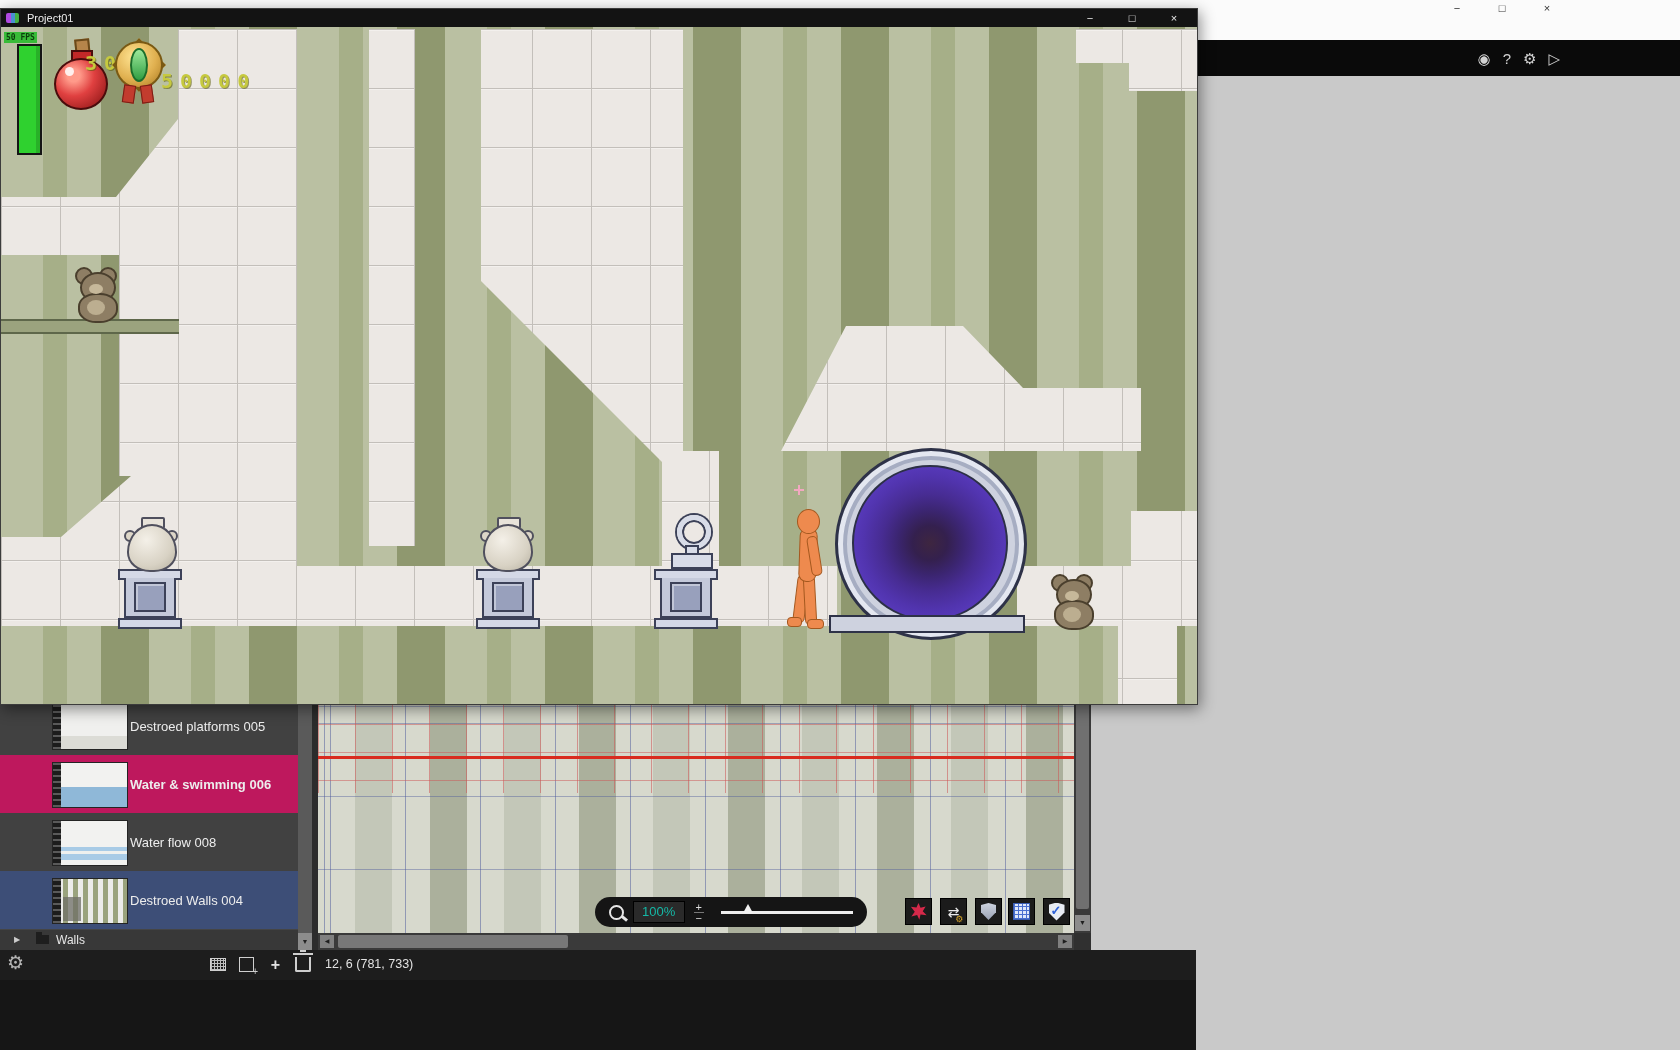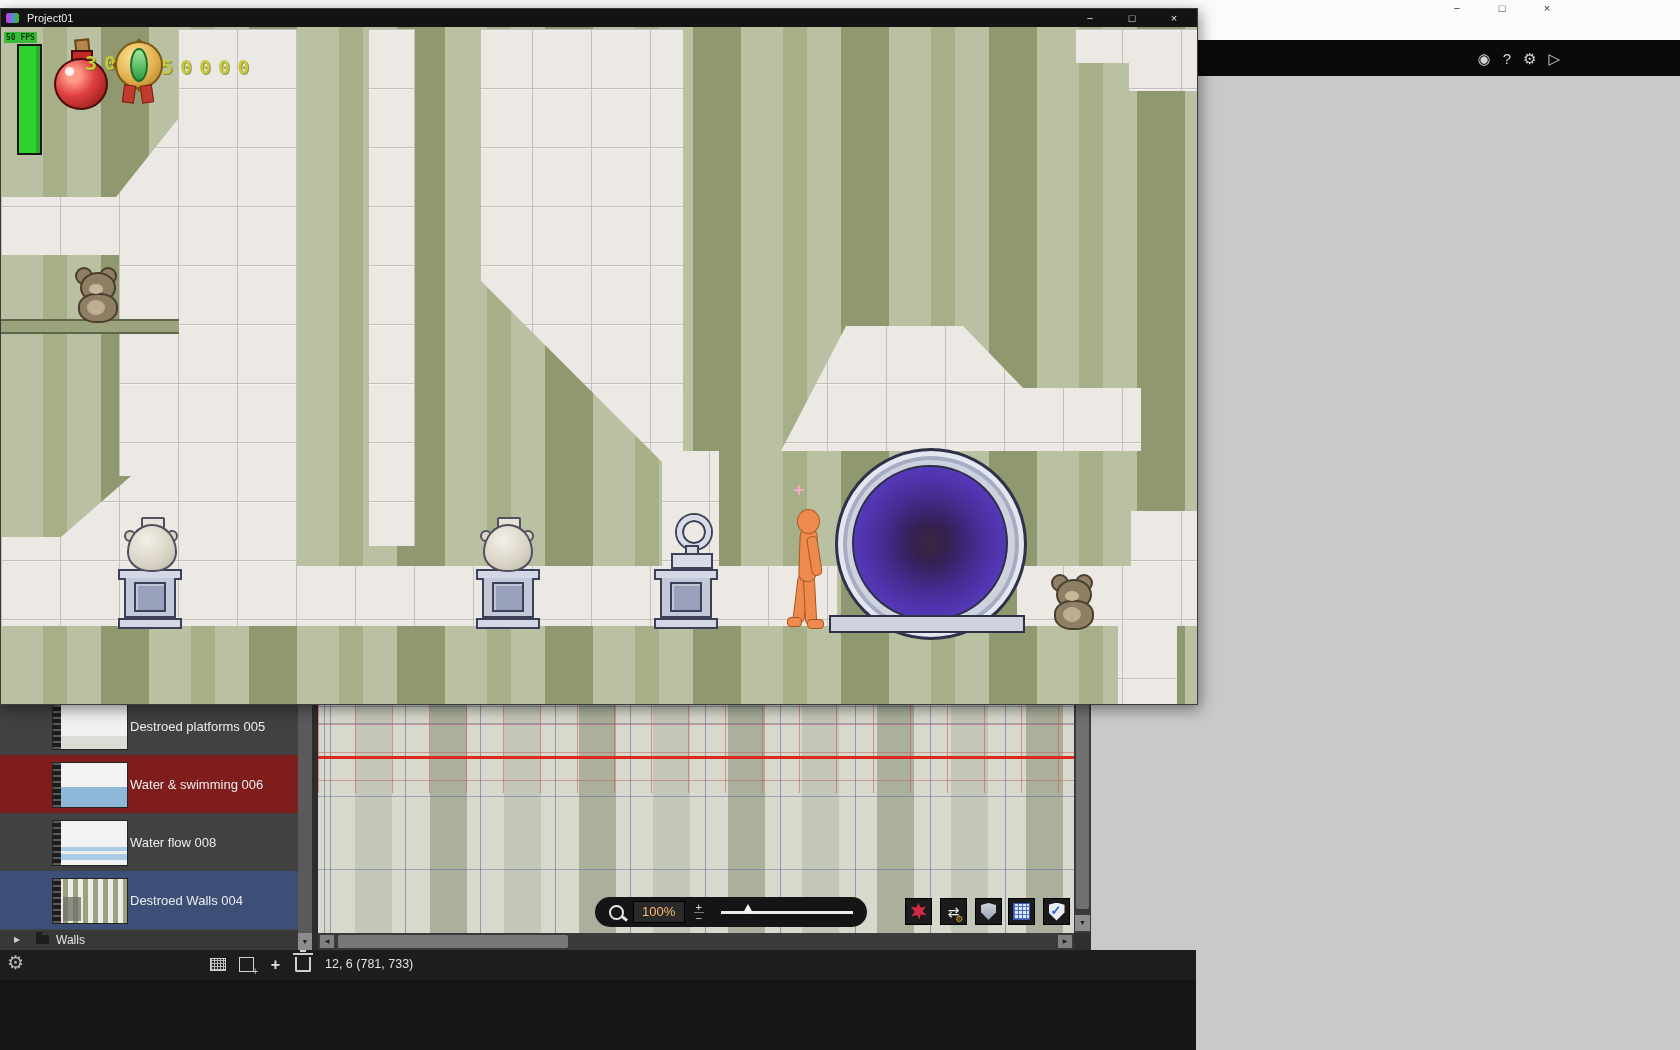--- a/index.html
+++ b/index.html
@@ -10,21 +10,21 @@
   
   .top-strip{left:0;top:0;width:1680px;height:40px;background:#fbfbfb;z-index:0;}
   .outer-ctl{top:1px;width:22px;height:15px;text-align:center;font-size:11px;color:#333;line-height:15px;z-index:2;cursor:default;}
   .dark-toolbar{left:1196px;top:40px;width:484px;height:36px;background:#0a0a0a;z-index:2;
                 display:flex;align-items:center;justify-content:flex-end;gap:12px;padding-right:120px;box-sizing:border-box;}
   .dt-icon{color:#d2d2d2;font-size:15px;line-height:1;}
 
   
   .layers-panel{left:0;top:697px;width:312px;height:253px;background:#454545;z-index:1;}
   .layer-row{position:absolute;left:0;width:298px;height:58px;}
-  .row-a{background:#414141;} .row-b{background:#7f1d1d;}
+  .row-a{background:#414141;} .row-b{background:#be185d;font-weight:bold;}
   .row-sel{background:#3d4e77;}
   .thumb{position:absolute;left:52px;top:7px;width:74px;height:44px;border:1px solid #242424;overflow:hidden;}
   .thumb::before{content:"";position:absolute;left:0;top:0;bottom:0;width:8px;
                  background:#1c1c1c repeating-linear-gradient(180deg,#5a5a5a 0 2px,transparent 2px 6px);}
   .thumb-1{background:linear-gradient(180deg,#f0f0ee 0 70%,#dcdcd6 70% 100%);}
   .thumb-2{background:linear-gradient(180deg,#f2f2f0 0 55%,#8fb8d8 55% 100%);}
   .thumb-3{background:linear-gradient(180deg,#f2f2f0 0 58%,#a8cbe6 58% 68%,#eef0ee 68% 76%,#a8cbe6 76% 88%,#f2f2f0 88% 100%);}
   .thumb-4{background:repeating-linear-gradient(90deg,#9aa37d 0 5px,#ececea 5px 10px);}
   .thumb-4::after{content:"";position:absolute;left:10px;top:18px;width:18px;height:24px;background:#6e6e66;opacity:.75;}
   .layer-label{position:absolute;left:130px;top:50%;transform:translateY(-50%);font-size:13px;color:#ededed;white-space:nowrap;}
@@ -46,21 +46,21 @@
      background-position:12px 26px;}
   .red-grid{position:absolute;left:0;top:0;width:756px;height:96px;
      background-image:repeating-linear-gradient(90deg,rgba(205,85,85,.55) 0 1px,transparent 1px 37px),
                       repeating-linear-gradient(180deg,transparent 0 27px,rgba(205,85,85,.5) 27px 28px);}
   .red-thick{position:absolute;left:0;top:59px;width:756px;height:3px;background:#d92b1f;}
 
   .zoom-bar{left:595px;top:897px;width:272px;height:30px;background:#151515;border-radius:15px;z-index:3;
             display:flex;align-items:center;gap:9px;padding:0 14px;box-sizing:border-box;}
   .mag{width:11px;height:11px;border:2px solid #e6e6e6;border-radius:50%;position:relative;}
   .mag::after{content:"";position:absolute;width:7px;height:2.5px;background:#e6e6e6;right:-6px;bottom:-2px;transform:rotate(40deg);}
-  .zoom-value{min-width:50px;height:20px;background:#2a2a2a;border:1px solid #000;color:#fdba74;font-size:13px;
+  .zoom-value{min-width:50px;height:20px;background:#2a2a2a;border:1px solid #000;color:#14b8a6;font-size:13px;
               text-align:center;line-height:20px;}
   .zoom-steps{display:flex;flex-direction:column;align-items:center;color:#ddd;font-size:11px;line-height:8px;}
   .zoom-steps .div{width:10px;height:1px;background:#777;margin:1px 0;}
   .zoom-slider{position:relative;width:136px;height:3px;background:#ededed;margin-left:8px;}
   .zoom-thumb{position:absolute;left:22px;top:-7px;width:0;height:0;border-left:5px solid transparent;
               border-right:5px solid transparent;border-bottom:9px solid #f2f2f2;}
 
   .tb{top:898px;width:27px;height:27px;background:#1b1b1b;border:1px solid #000;display:flex;align-items:center;
       justify-content:center;z-index:3;box-sizing:border-box;}
   .ic-star{width:17px;height:17px;background:#d5294a;
@@ -396,17 +396,17 @@
           <span class="p-shine"></span>
       </div>
       <div class="hud-count" style="left:84px;top:24px;">30</div>
       <div class="medal">
         <span class="m-spike"></span>
           <span class="m-disc"></span>
           <span class="m-gem"></span>
         <span class="m-tail" style="left:10px;transform:rotate(8deg);"></span>
         <span class="m-tail" style="left:28px;transform:rotate(-8deg);"></span>
       </div>
-      <div class="hud-count" style="left:160px;top:28px;">50000</div>
+      <div class="hud-count" style="left:160px;top:42px;">50000</div>
     </div>
   </div>
 
 </div>
 
 </body></html>

